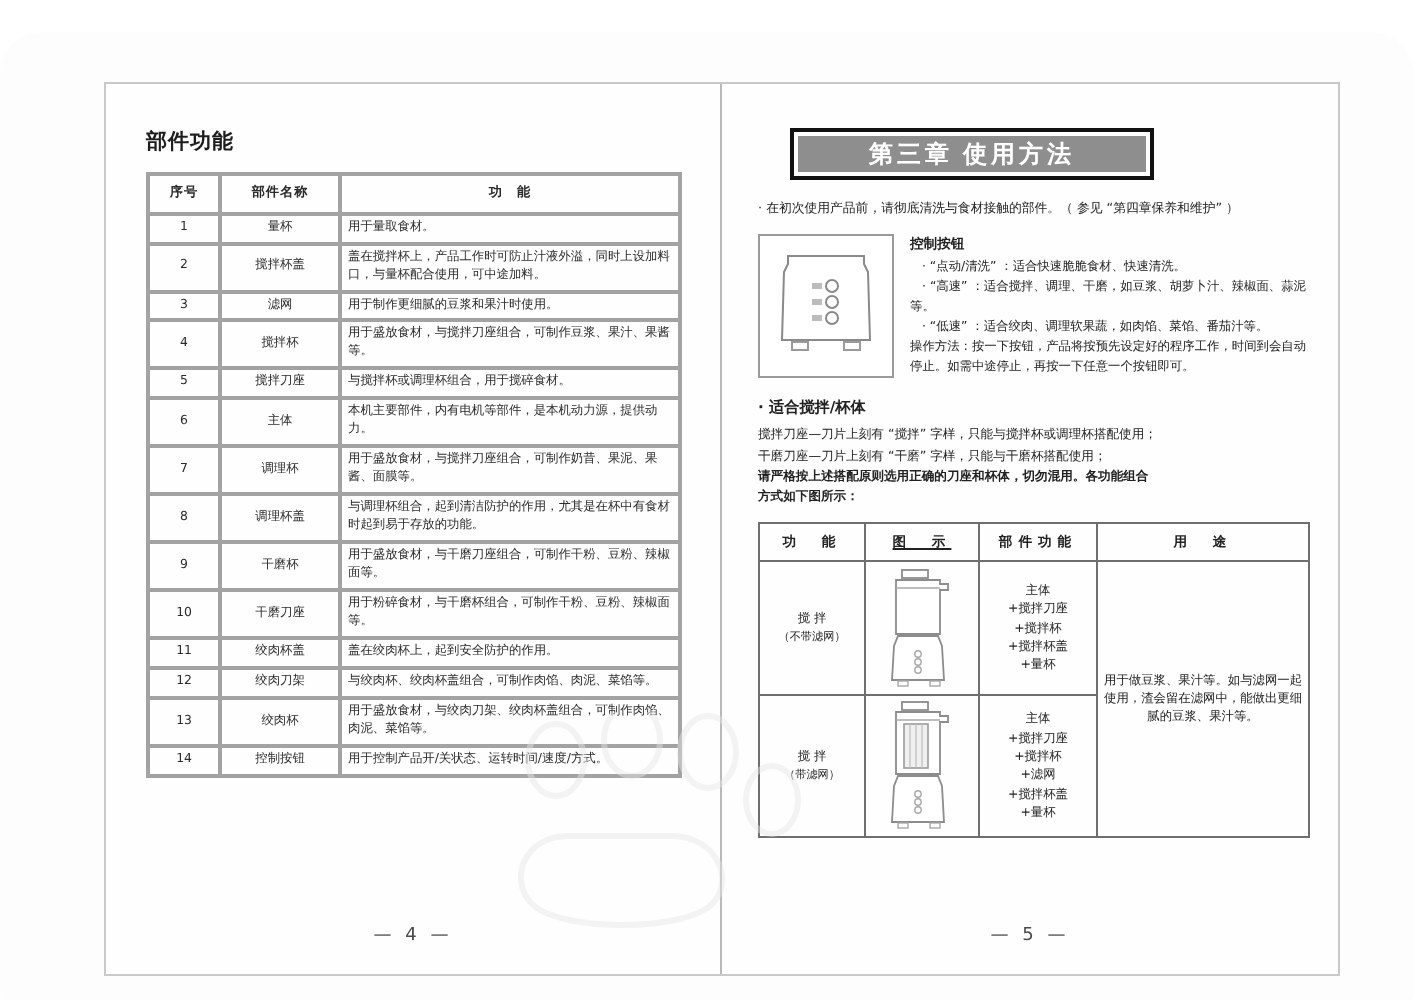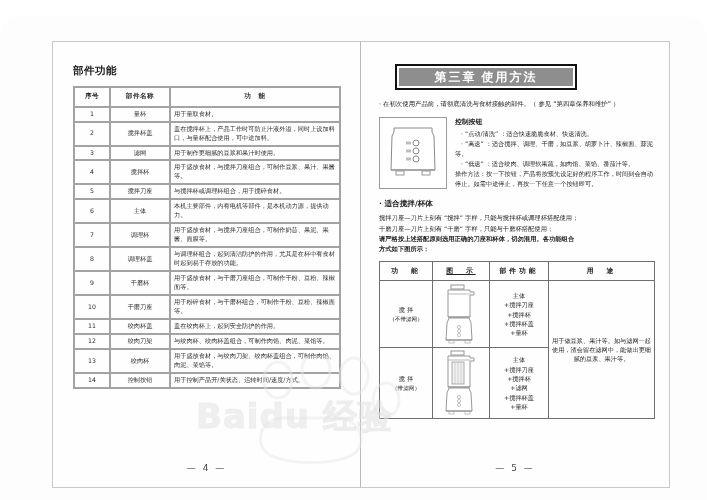--- a/index.html
+++ b/index.html
@@ -433,14 +433,13 @@
 
   <svg class="wm-paw" width="190" height="110" viewBox="0 0 190 110">
     <g fill="none" stroke="#e6e6e6" stroke-width="3">
       <ellipse cx="40" cy="24" rx="14" ry="18"></ellipse>
       <ellipse cx="78" cy="14" rx="14" ry="18"></ellipse>
       <ellipse cx="116" cy="20" rx="14" ry="18"></ellipse>
       <ellipse cx="148" cy="44" rx="13" ry="17"></ellipse>
       <path d="M46 62 C24 62 16 84 28 96 C42 110 104 110 118 96 C130 84 120 62 98 62 Z"></path>
     </g>
   </svg>
-  <div class="wm wm-main">Baidu 经验</div>
 </div>
 
 </body></html>

